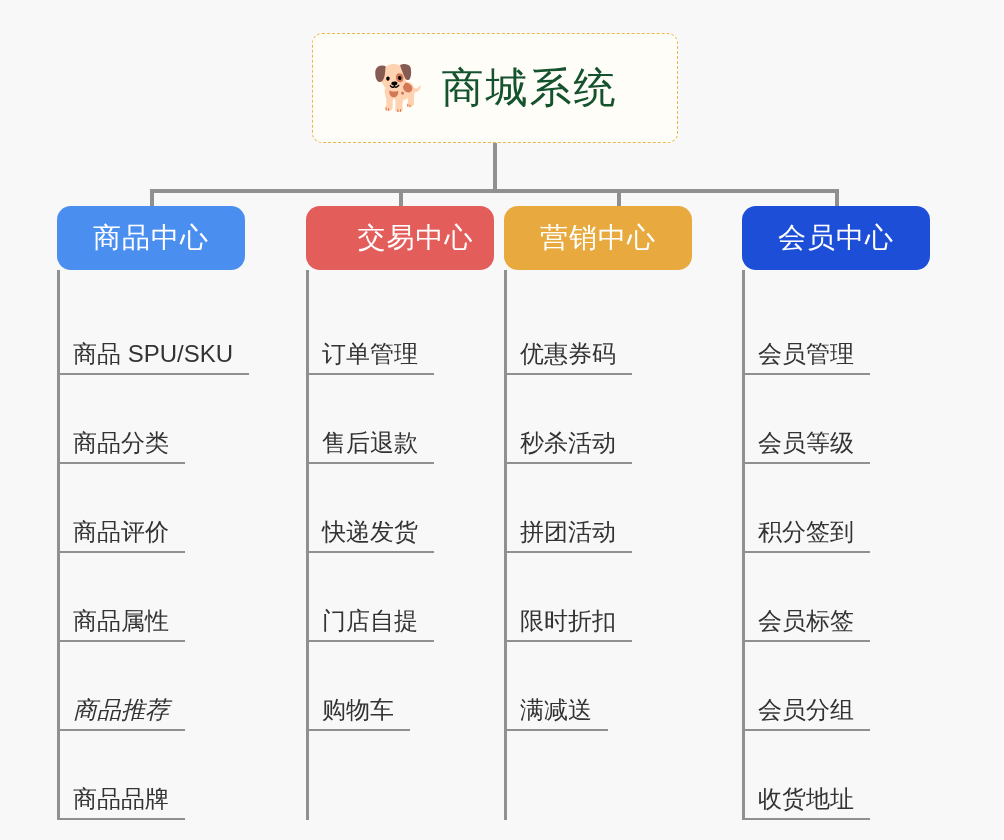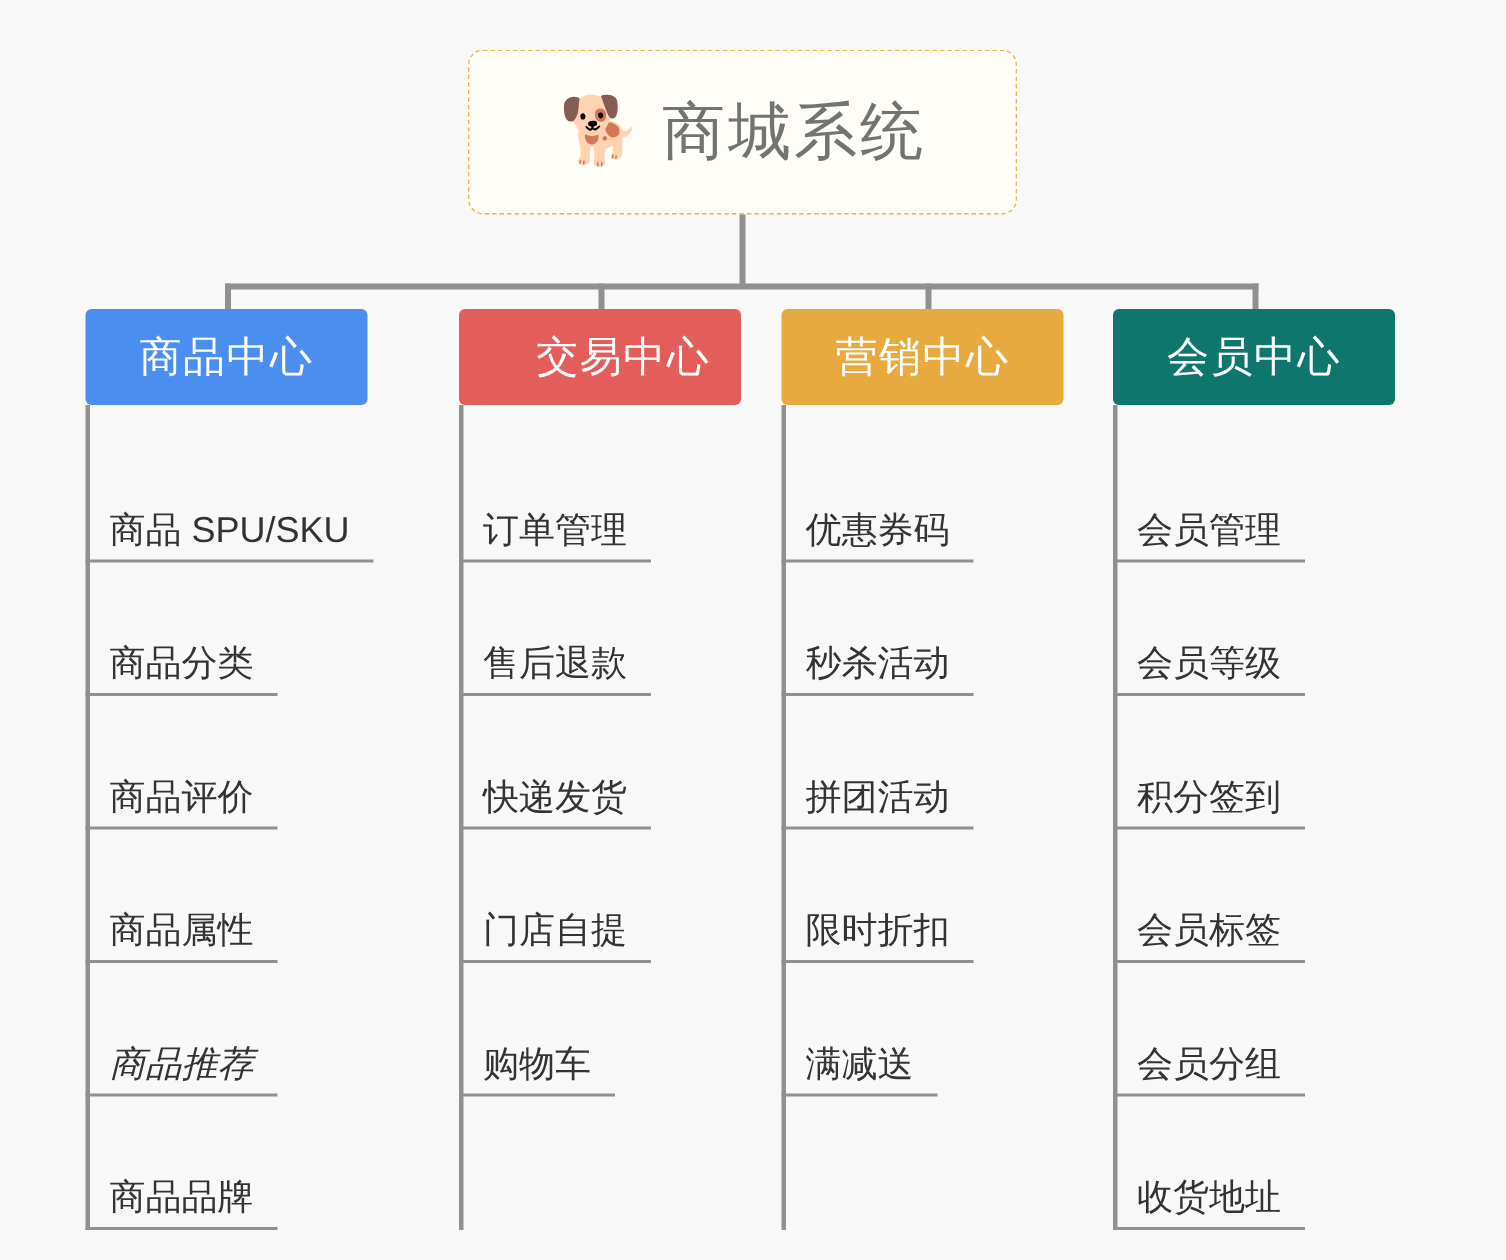--- a/index.html
+++ b/index.html
@@ -78,21 +78,21 @@
   
   .column {
     position: absolute;
     top: 206px;
   }
 
   .col-header {
     position: relative;
     box-sizing: border-box;
     height: 64px;
-    border-radius: 4px;
+    border-radius: 14px;
     display: flex;
     align-items: center;
     justify-content: center;
     color: #ffffff;
     font-size: 28px;
     letter-spacing: 1px;
     white-space: nowrap;
   }
 
   
@@ -125,21 +125,21 @@
     line-height: 1.1;
   }
 </style>
 </head>
 <body style="background: rgb(248, 248, 248);">
 
 <div id="mindmap">
 
   <div class="root-node" style="border-color: rgb(232, 184, 75);">
     <span class="root-emoji">🐕</span>
-    <span class="root-title" style="color: #737373;">商城系统</span>
+    <span class="root-title" style="color: #14532d;">商城系统</span>
   </div>
 
   <div class="root-stem" style="background: rgb(144, 144, 144);"></div>
   <div class="bus-line" style="background: rgb(144, 144, 144);"></div>
   <div class="branch-drop" style="left: 150px; background: rgb(144, 144, 144);"></div>
   <div class="branch-drop" style="left: 399px; background: rgb(144, 144, 144);"></div>
   <div class="branch-drop" style="left: 617px; background: rgb(144, 144, 144);"></div>
   <div class="branch-drop" style="left: 835px; background: rgb(144, 144, 144);"></div>
 
   <div class="column" style="left:57px; width:188px;">
@@ -182,21 +182,21 @@
         </div>
       <div class="leaf">
           <span class="leaf-label" style="border-bottom-color: rgb(144, 144, 144);">门店自提</span>
         </div>
       <div class="leaf">
           <span class="leaf-label" style="border-bottom-color: rgb(144, 144, 144);">购物车</span>
         </div>
     </div>
   </div>
 
-  <div class="column" style="left:521px; width:188px;">
+  <div class="column" style="left:504px; width:188px;">
     <div class="col-header" style="background: rgb(232, 169, 63);">营销中心</div>
     <div class="leaf-stack">
       <div class="leaf-trunk" style="background: rgb(144, 144, 144); height: 550px;"></div>
       <div class="leaf">
           <span class="leaf-label" style="border-bottom-color: rgb(144, 144, 144);">优惠券码</span>
         </div>
       <div class="leaf">
           <span class="leaf-label" style="border-bottom-color: rgb(144, 144, 144);">秒杀活动</span>
         </div>
       <div class="leaf">
@@ -205,21 +205,21 @@
       <div class="leaf">
           <span class="leaf-label" style="border-bottom-color: rgb(144, 144, 144);">限时折扣</span>
         </div>
       <div class="leaf">
           <span class="leaf-label" style="border-bottom-color: rgb(144, 144, 144);">满减送</span>
         </div>
     </div>
   </div>
 
   <div class="column" style="left:742px; width:188px;">
-    <div class="col-header" style="background: #0f766e;">会员中心</div>
+    <div class="col-header" style="background: #1d4ed8;">会员中心</div>
     <div class="leaf-stack">
       <div class="leaf-trunk" style="background: rgb(144, 144, 144); height: 550px;"></div>
       <div class="leaf">
           <span class="leaf-label" style="border-bottom-color: rgb(144, 144, 144);">会员管理</span>
         </div>
       <div class="leaf">
           <span class="leaf-label" style="border-bottom-color: rgb(144, 144, 144);">会员等级</span>
         </div>
       <div class="leaf">
           <span class="leaf-label" style="border-bottom-color: rgb(144, 144, 144);">积分签到</span>

